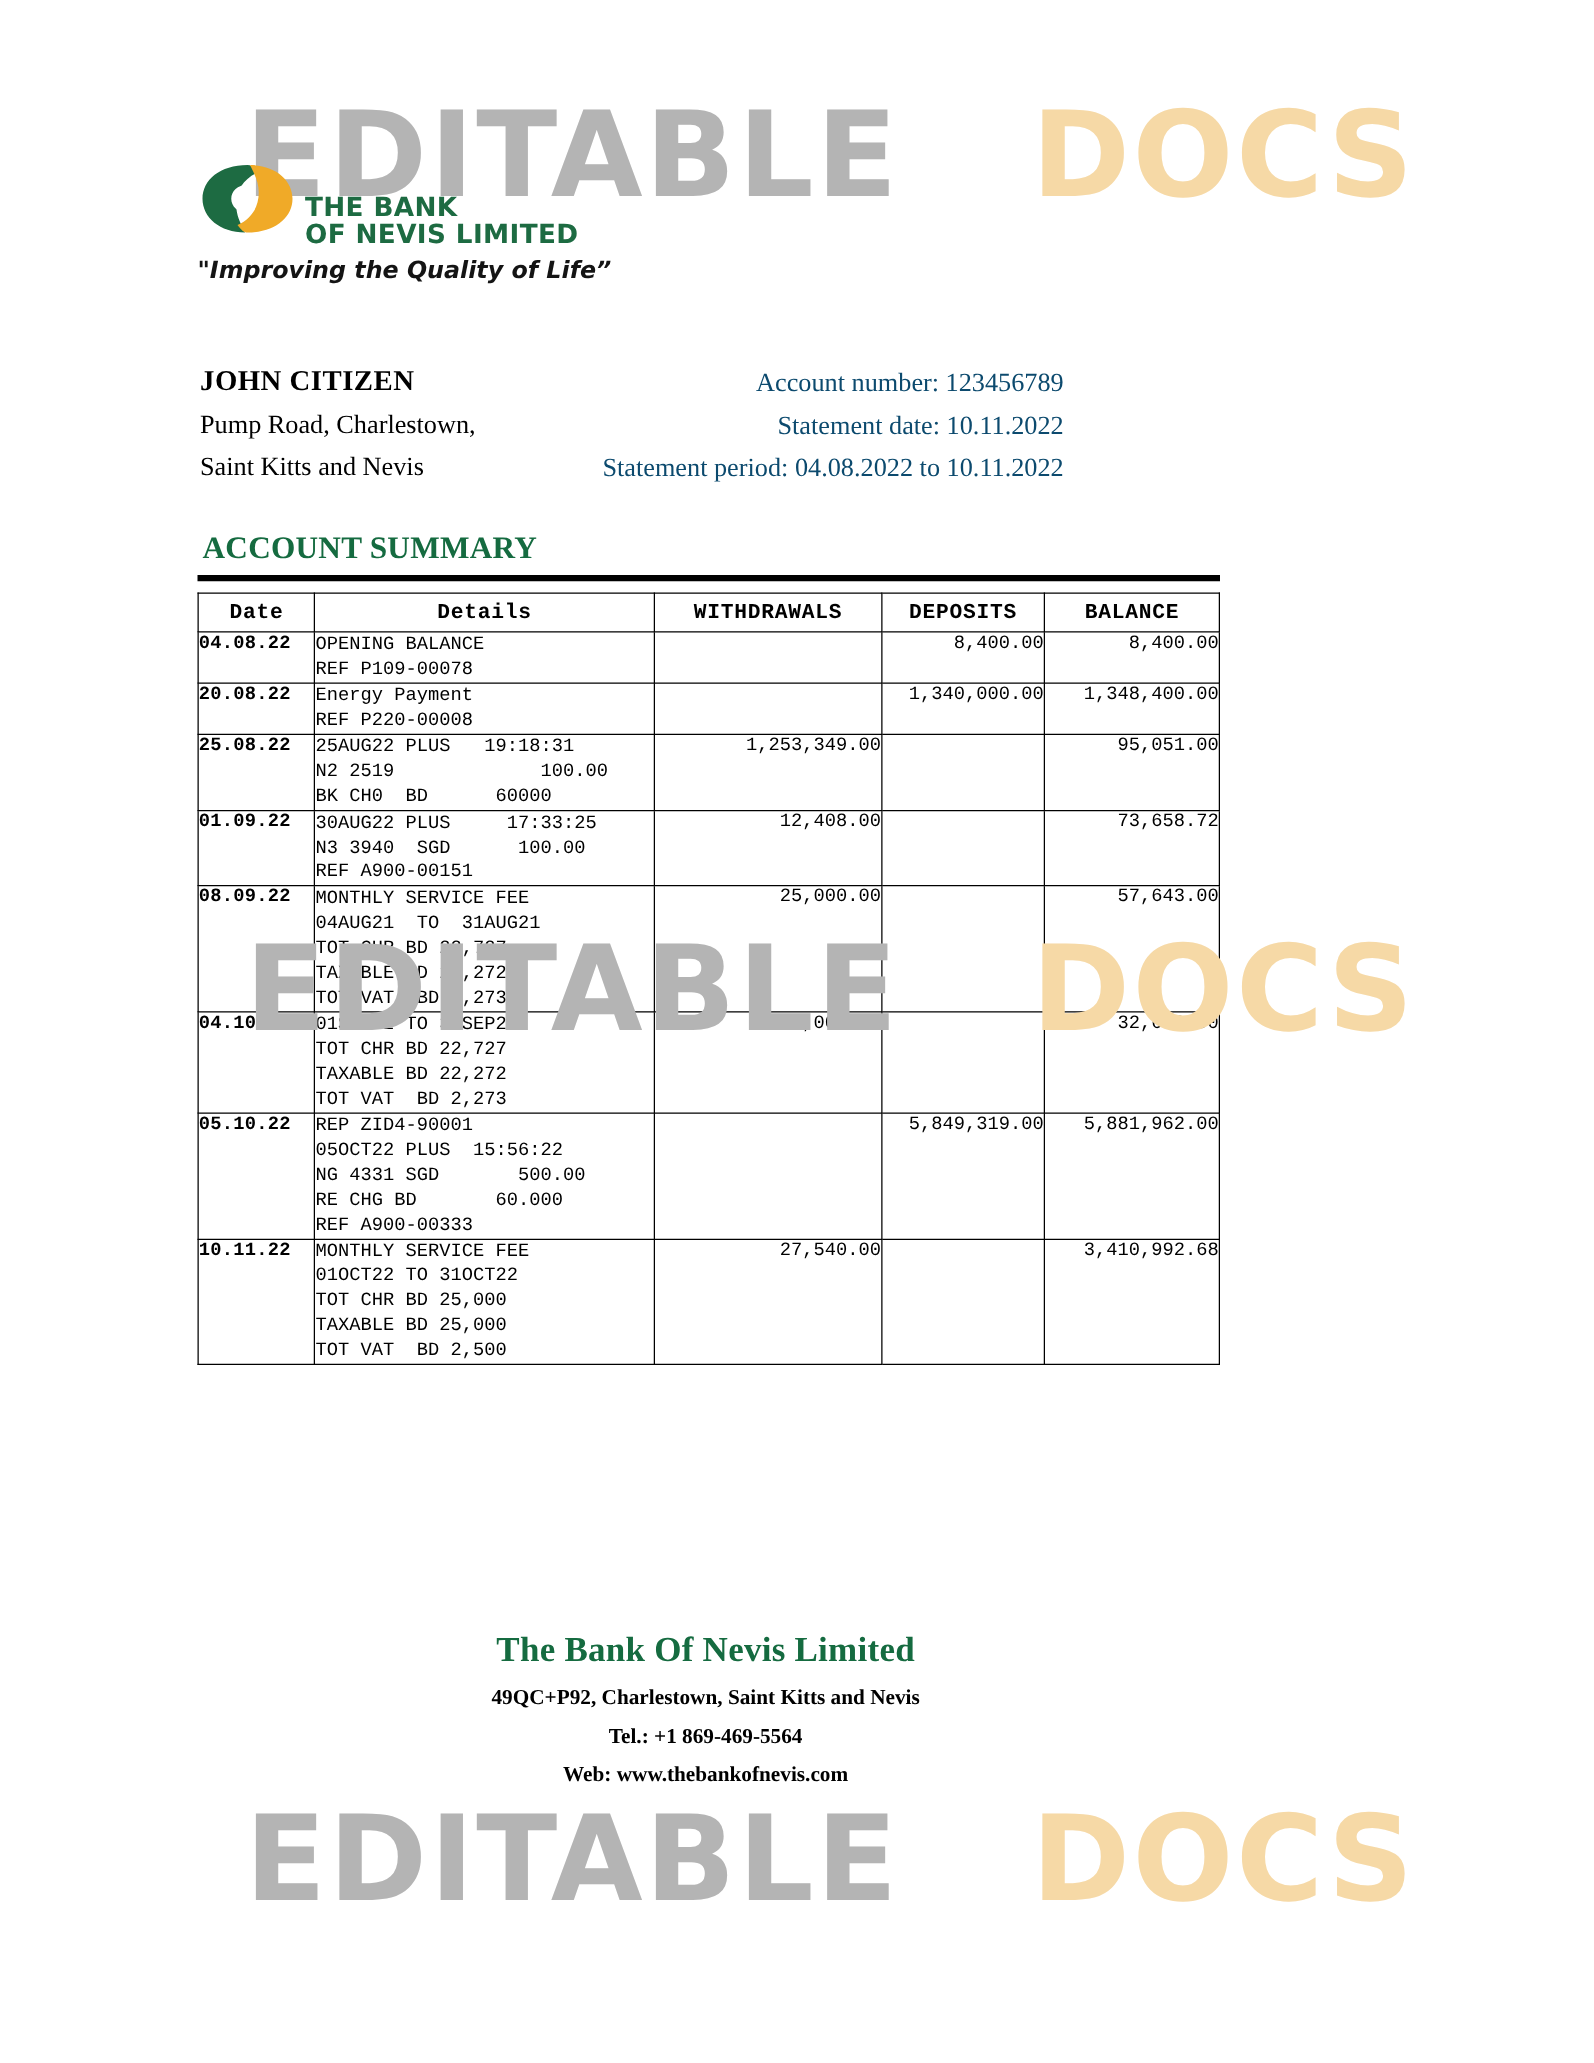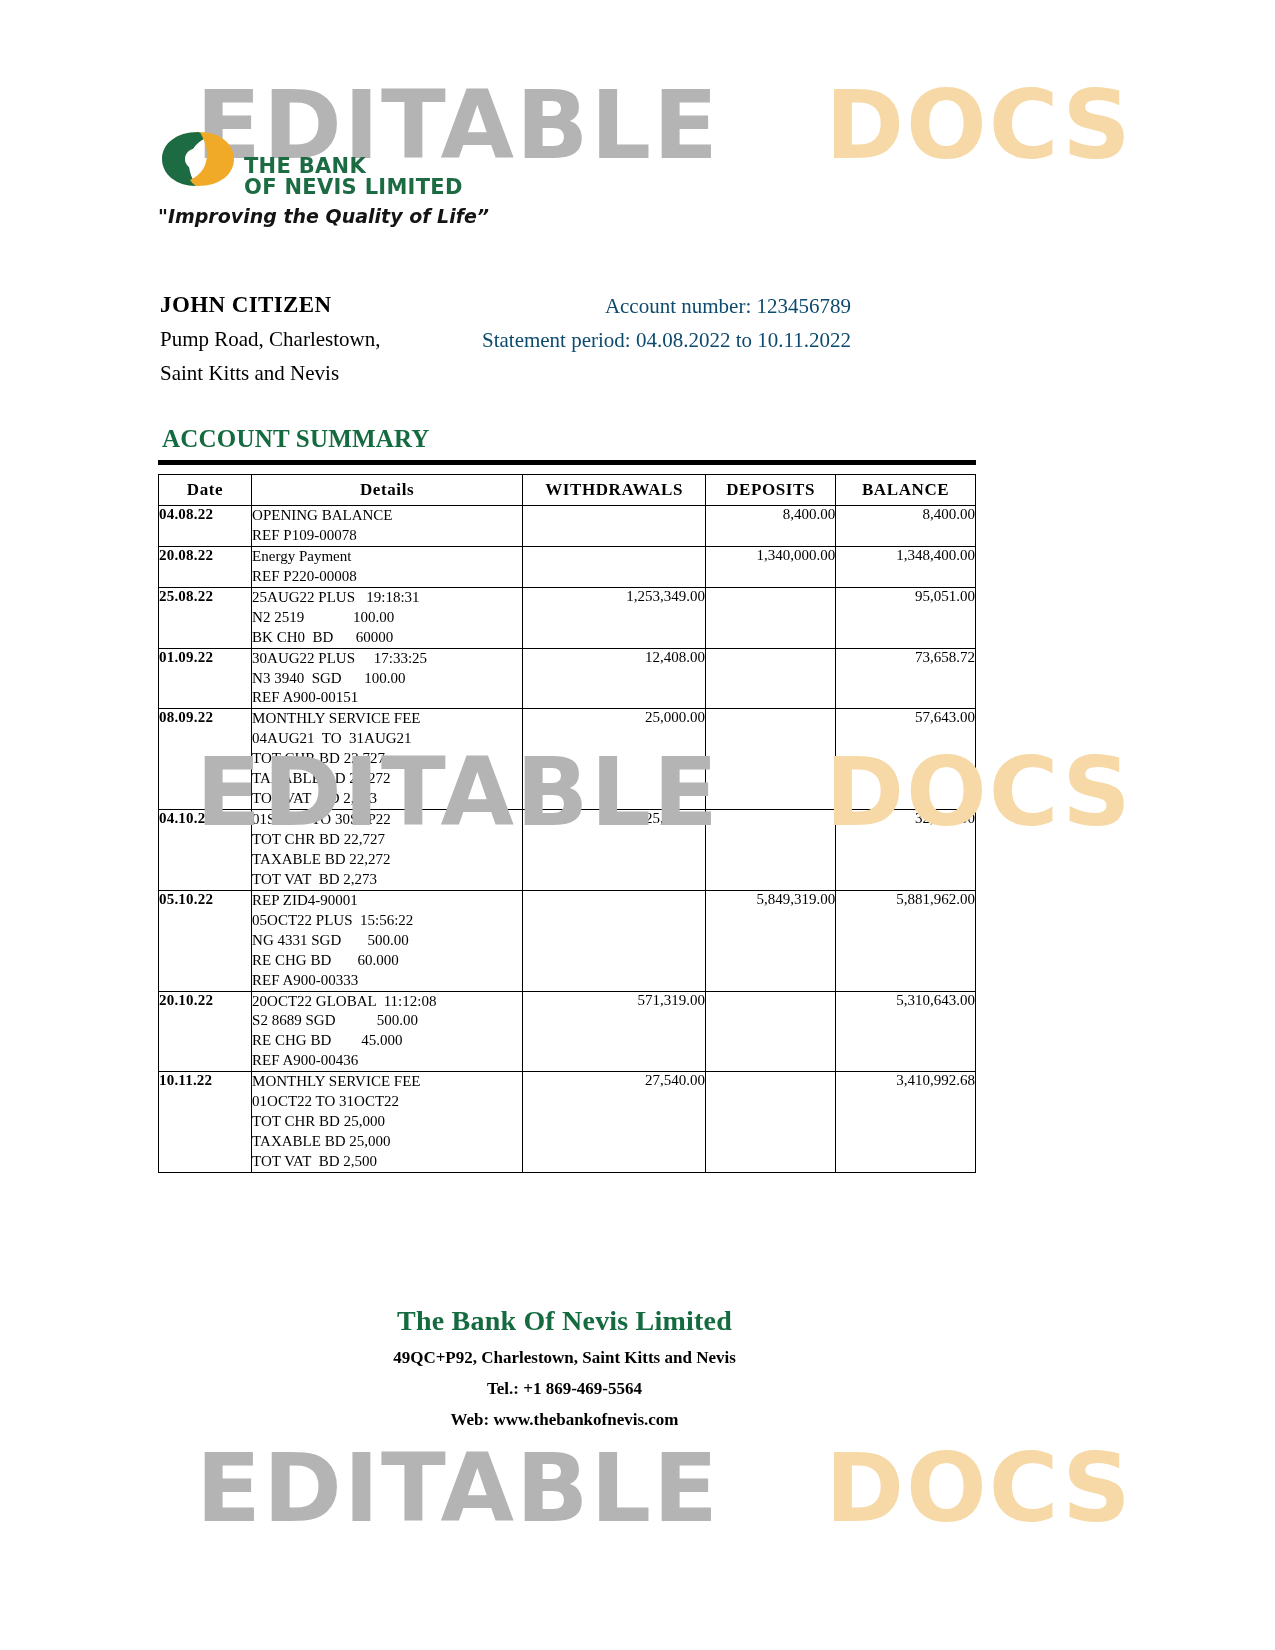--- a/index.html
+++ b/index.html
@@ -38,21 +38,21 @@
   .meta{position:absolute;right:295px;top:294px;text-align:right;}
   .meta .line{font-size:21px;color:#0c4a6e;margin-bottom:9px;white-space:nowrap;margin-left:28px;}
 
   
   .sec-title{position:absolute;left:162px;top:425px;
              font-size:25px;font-weight:700;color:#156b40;letter-spacing:.2px;}
   .sec-rule{position:absolute;left:158px;top:460px;width:818px;height:5px;background:#000;}
 
   
   .tbl{position:absolute;left:158px;top:474px;width:818px;border-collapse:collapse;}
-  .tbl td,.tbl th{border:1.4px solid #000;vertical-align:top;padding:0;}
+  .tbl td,.tbl th{border:1.4px solid #000;vertical-align:top;padding:0;font-family:Liberation Mono, monospace;}
   .tbl th{height:30px;text-align:center;font-size:17px;font-weight:700;
           letter-spacing:.6px;vertical-align:middle;}
   .c-date{width:93px;}
   .c-det{width:272px;}
   .c-wd{width:183px;}
   .c-dep{width:130px;}
   .c-bal{width:140px;}
   .cell-date{text-align:left;padding:0 0 0 6px;font-size:15px;font-weight:700;
              vertical-align:middle;letter-spacing:.2px;}
   .cell-det{padding:5px 0 5px 6px;font-size:15px;line-height:1.33;white-space:pre;}
@@ -90,20 +90,21 @@
   </div>
 
   <div class="addr">
     <div class="name">JOHN CITIZEN</div>
     <div class="line">Pump Road, Charlestown,</div>
     <div class="line">Saint Kitts and Nevis</div>
   </div>
 
   <div class="meta">
     <div class="line">Account number: 123456789</div>
+    <div class="line">Statement date: 10.11.2022</div>
     <div class="line">Statement period: 04.08.2022 to 10.11.2022</div>
   </div>
 
   <div class="sec-title">ACCOUNT SUMMARY</div>
   <div class="sec-rule"></div>
 
   <table class="tbl">
     <thead>
       <tr>
         <th class="c-date">Date</th>
@@ -174,30 +175,20 @@
           <td class="cell-det">REP ZID4-90001
 05OCT22 PLUS  15:56:22
 NG 4331 SGD       500.00
 RE CHG BD       60.000
 REF A900-00333</td>
           <td class="cell-num"></td>
           <td class="cell-num">5,849,319.00</td>
           <td class="cell-num">5,881,962.00</td>
         </tr>
         <tr>
-          <td class="cell-date">20.10.22</td>
-          <td class="cell-det">20OCT22 GLOBAL  11:12:08
-S2 8689 SGD           500.00
-RE CHG BD        45.000
-REF A900-00436</td>
-          <td class="cell-num">571,319.00</td>
-          <td class="cell-num"></td>
-          <td class="cell-num">5,310,643.00</td>
-        </tr>
-        <tr>
           <td class="cell-date">10.11.22</td>
           <td class="cell-det">MONTHLY SERVICE FEE
 01OCT22 TO 31OCT22
 TOT CHR BD 25,000
 TAXABLE BD 25,000
 TOT VAT  BD 2,500</td>
           <td class="cell-num">27,540.00</td>
           <td class="cell-num"></td>
           <td class="cell-num">3,410,992.68</td>
         </tr>

